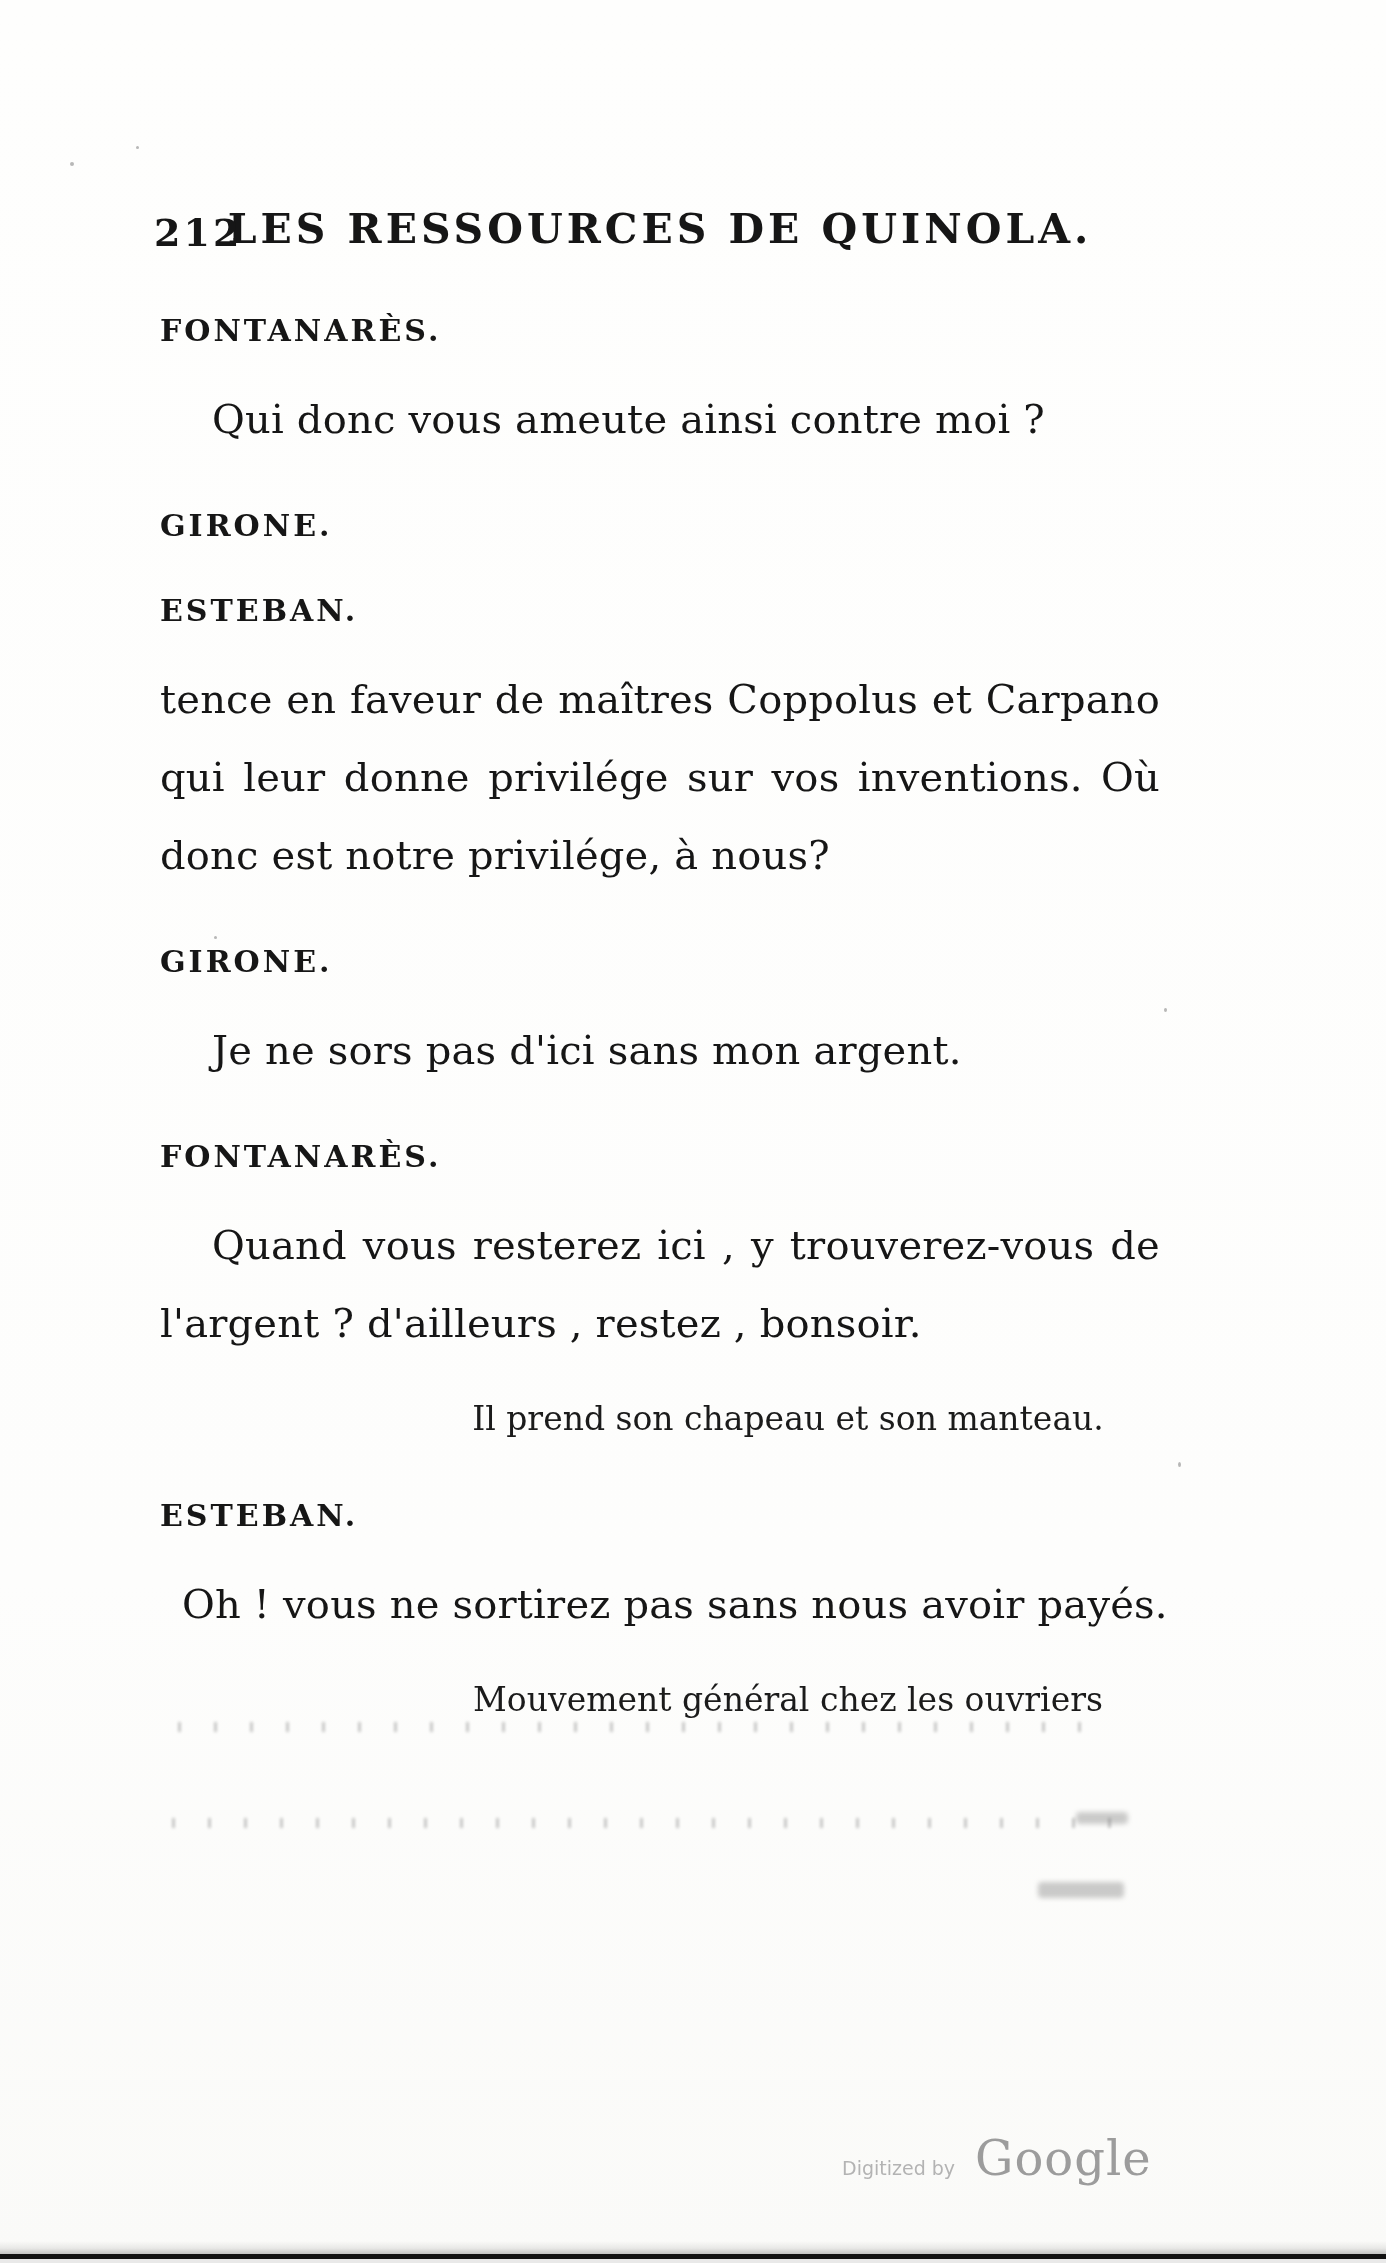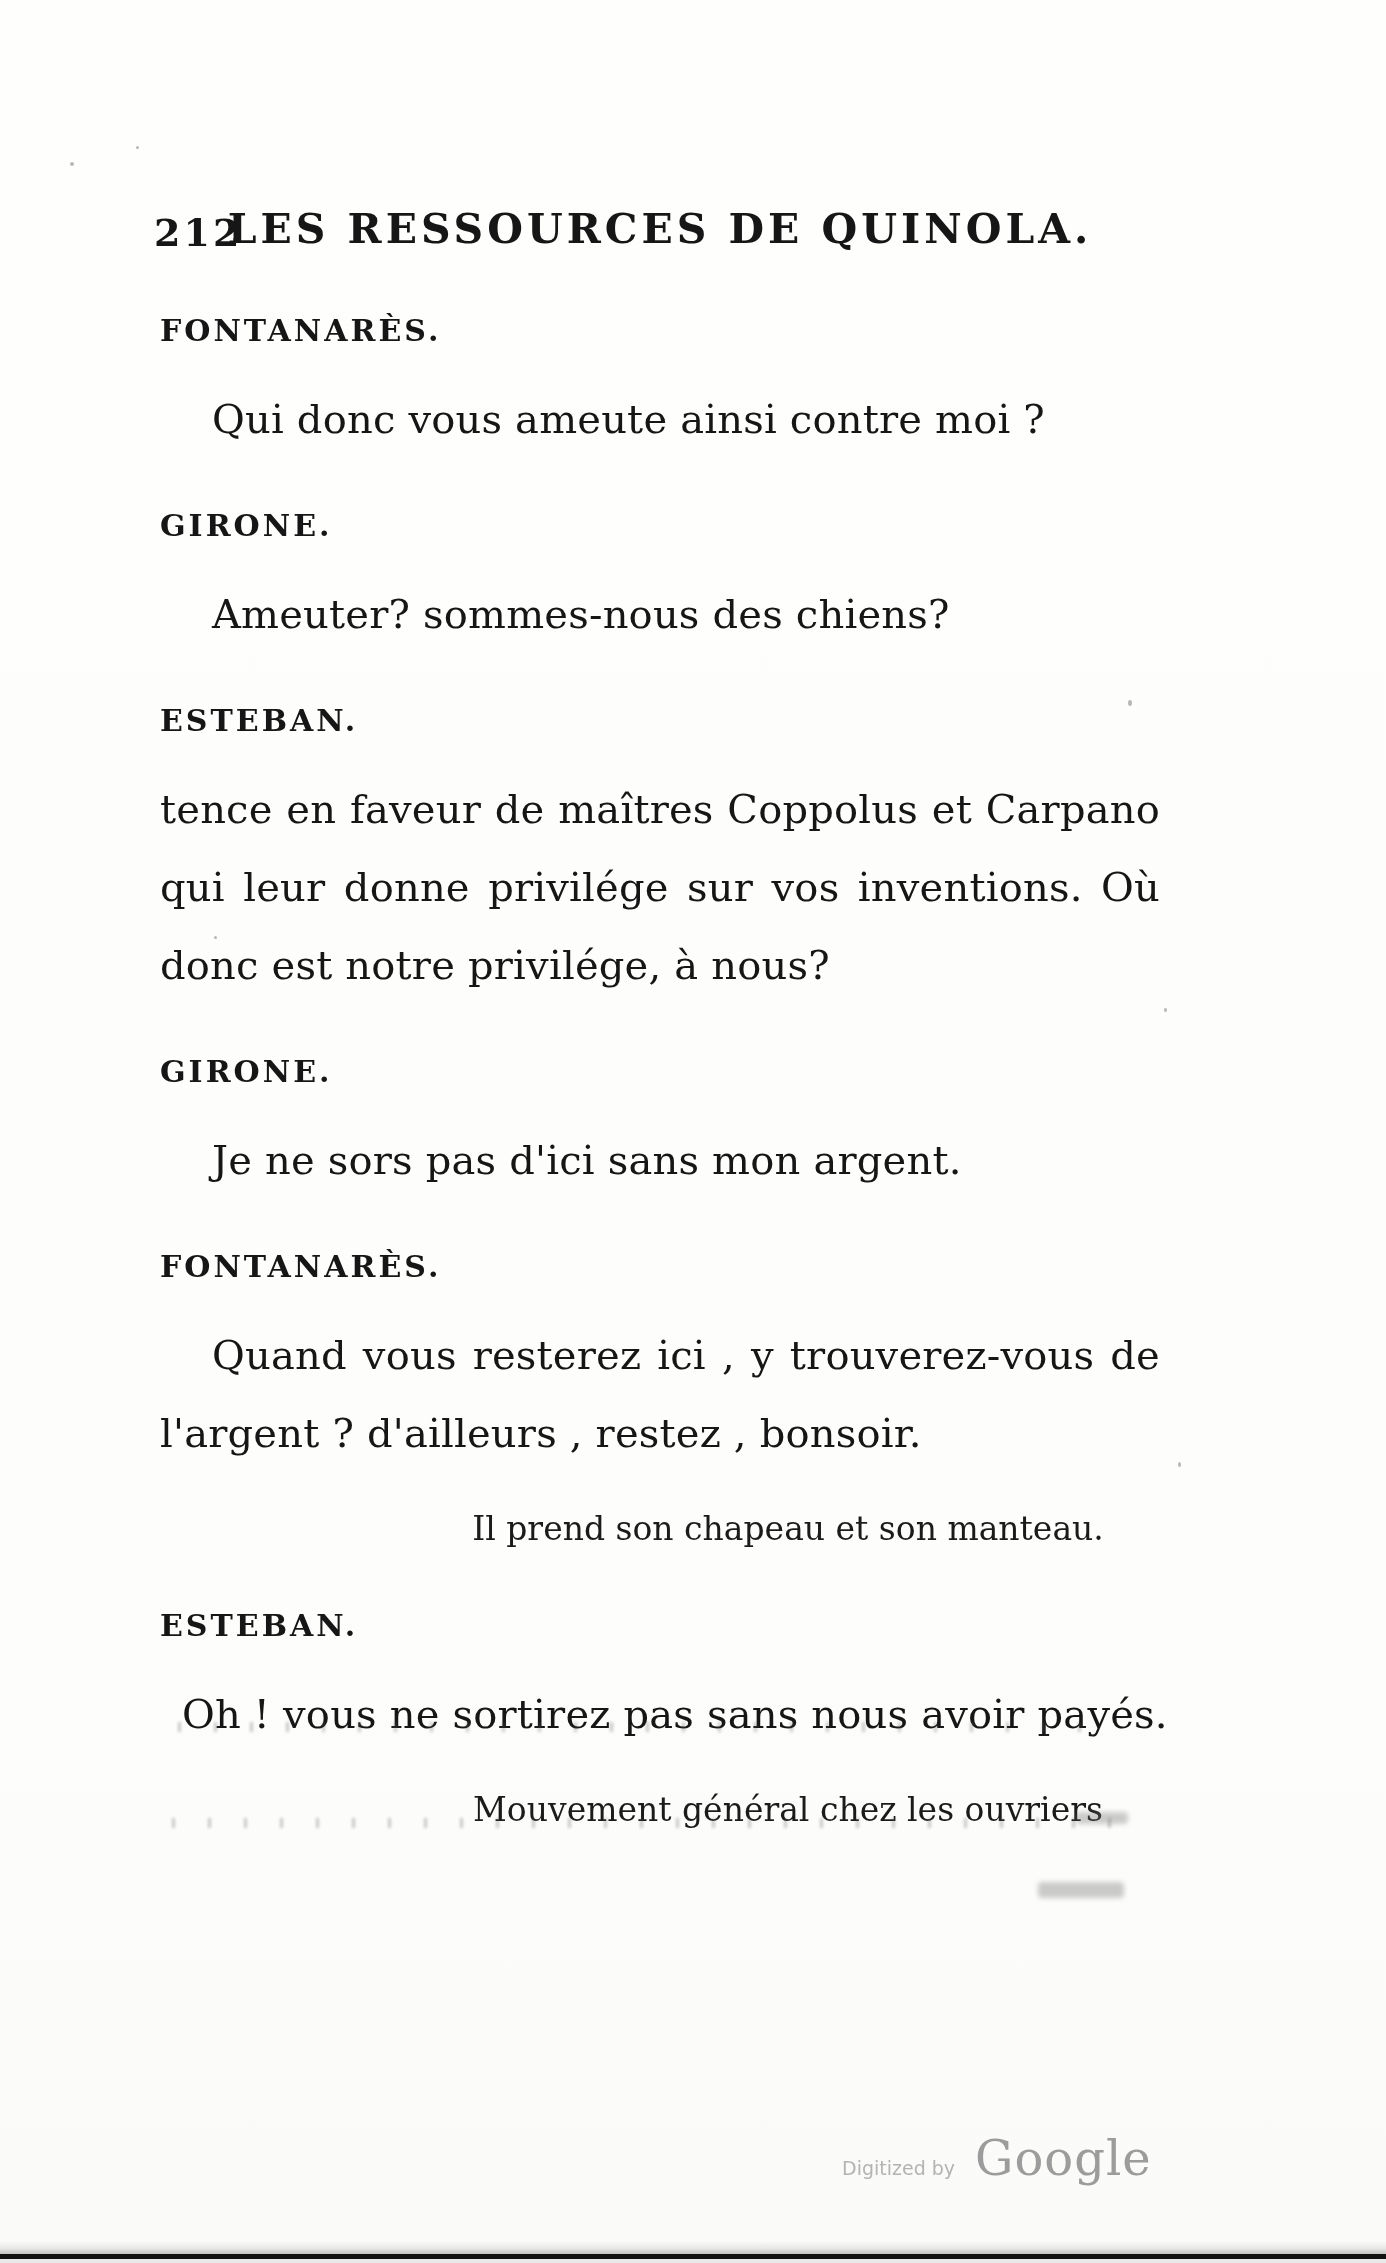--- a/index.html
+++ b/index.html
@@ -107,23 +107,20 @@
 
     <section class="dialogue-block">
       <h3 class="speaker">FONTANARÈS.</h3>
       <p class="dialogue">
         <span class="line first last nowrap">Qui donc vous ameute ainsi contre moi ?</span>
       </p>
     </section>
 
     <section class="dialogue-block">
       <h3 class="speaker">GIRONE.</h3>
-      <p class="dialogue">
-        <span class="line first last nowrap">Ameuter? sommes-nous des chiens?</span>
-      </p>
     </section>
 
     <section class="dialogue-block">
       <h3 class="speaker">ESTEBAN.</h3>
       <p class="dialogue">
         <span class="line">tence en faveur de maîtres Coppolus et Carpano</span>
         <span class="line">qui leur donne privilége sur vos inventions. Où</span>
         <span class="line last">donc est notre privilége, à nous?</span>
       </p>
     </section>

